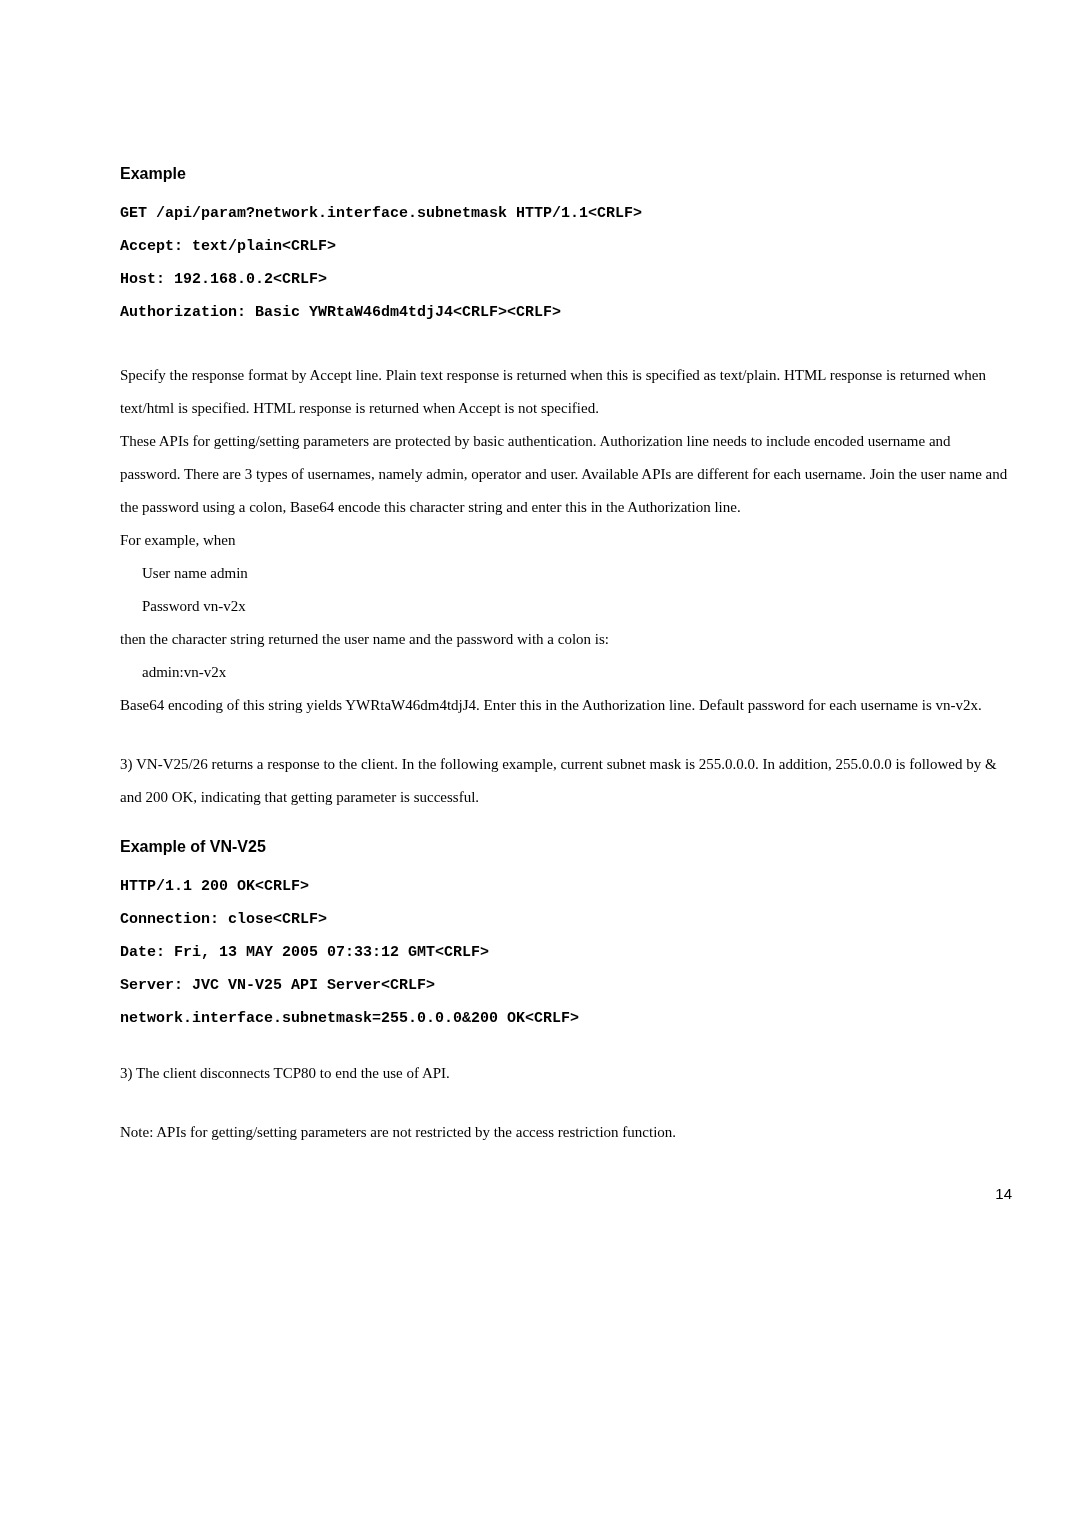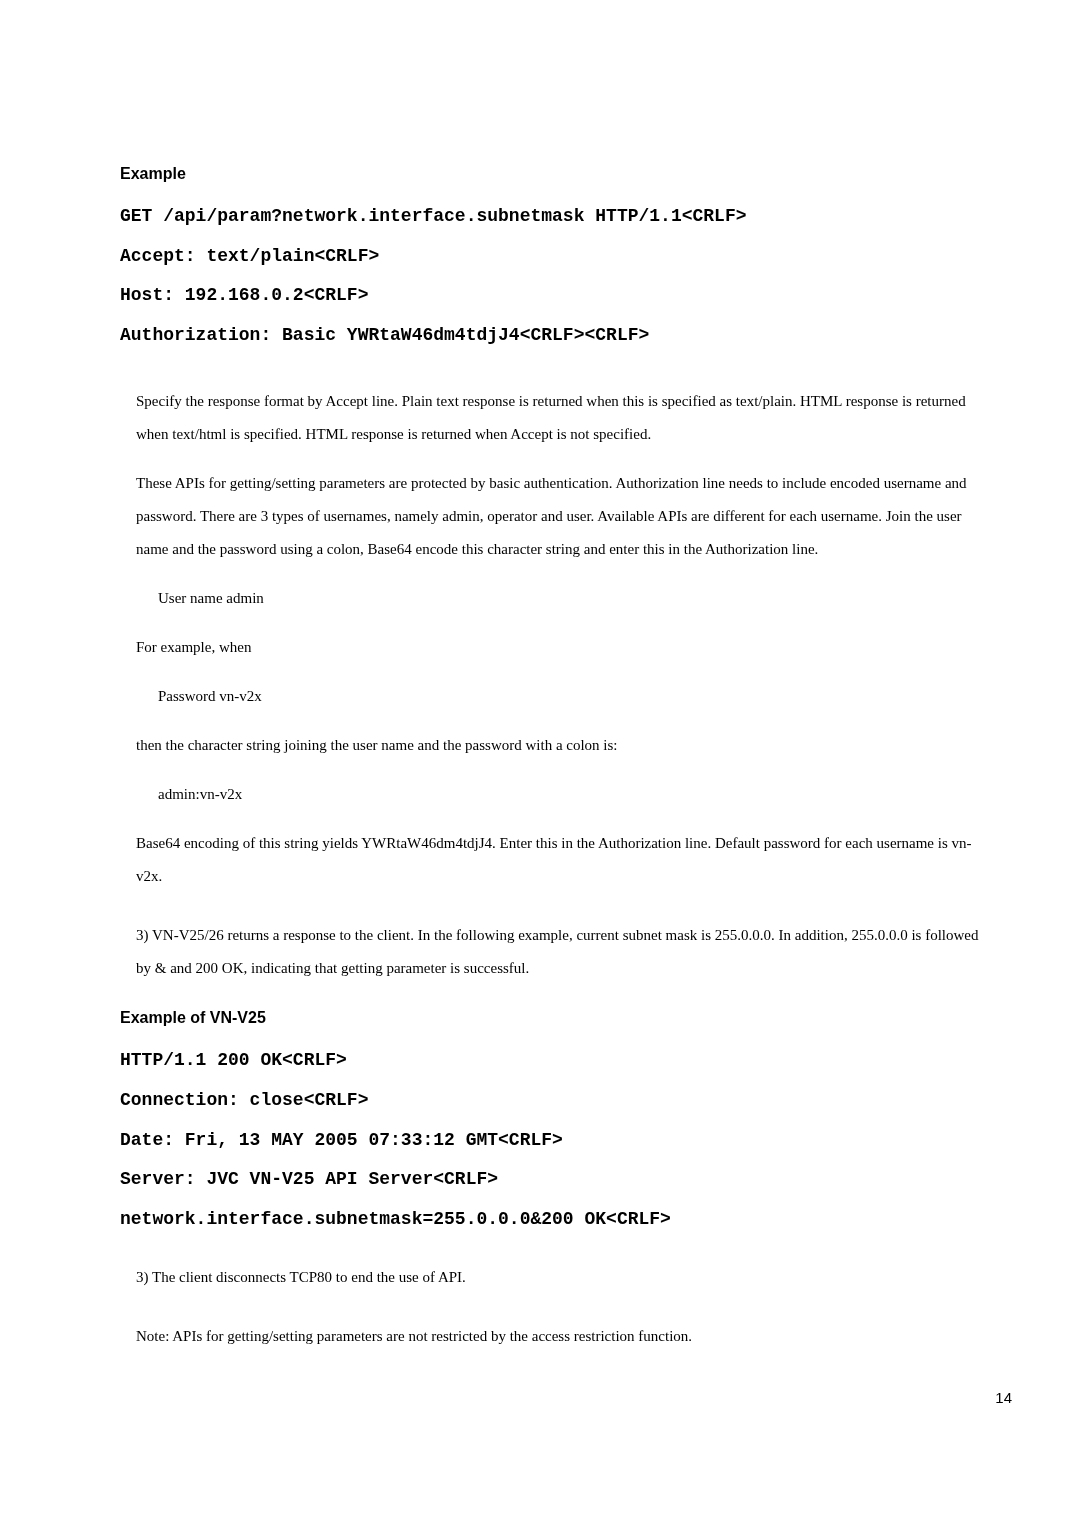--- a/index.html
+++ b/index.html
@@ -17,30 +17,30 @@
     }
     .heading {
       font-family: Arial, Helvetica, sans-serif;
       font-weight: bold;
       font-size: 16px;
       margin: 0 0 14px 0;
     }
     .mono {
       font-family: 'Courier New', Courier, monospace;
       font-weight: bold;
-      font-size: 18px;
+      font-size: 15px;
       line-height: 2.2;
       margin: 0;
       white-space: pre;
     }
     .body-text {
       font-family: Georgia, 'Times New Roman', serif;
       font-size: 15px;
       line-height: 2.2;
-      margin: 16px;
+      margin: 0;
     }
     .gap-30 { margin-top: 30px; }
     .gap-26 { margin-top: 26px; }
     .gap-24 { margin-top: 24px; }
     .gap-22 { margin-top: 22px; }
     .indent { padding-left: 22px; }
     .page-num {
       text-align: right;
       font-family: Arial, Helvetica, sans-serif;
       font-size: 15px;
@@ -53,24 +53,24 @@
 <div class="page">
 
   <div class="heading">Example</div>
   <div class="mono">GET /api/param?network.interface.subnetmask HTTP/1.1&lt;CRLF&gt;</div>
   <div class="mono">Accept: text/plain&lt;CRLF&gt;</div>
   <div class="mono">Host: 192.168.0.2&lt;CRLF&gt;</div>
   <div class="mono">Authorization: Basic YWRtaW46dm4tdjJ4&lt;CRLF&gt;&lt;CRLF&gt;</div>
 
   <div class="body-text gap-30">Specify the response format by Accept line. Plain text response is returned when this is specified as text/plain. HTML response is returned when text/html is specified. HTML response is returned when Accept is not specified.</div>
   <div class="body-text">These APIs for getting/setting parameters are protected by basic authentication. Authorization line needs to include encoded username and password. There are 3 types of usernames, namely admin, operator and user. Available APIs are different for each username. Join the user name and the password using a colon, Base64 encode this character string and enter this in the Authorization line.</div>
+  <div class="body-text">For example, when</div>
   <div class="body-text indent">User name   admin</div>
-  <div class="body-text">For example, when</div>
   <div class="body-text indent">Password    vn-v2x</div>
-  <div class="body-text">then the character string joining the user name and the password with a colon is:</div>
+  <div class="body-text">then the character string returned the user name and the password with a colon is:</div>
   <div class="body-text indent">admin:vn-v2x</div>
   <div class="body-text">Base64 encoding of this string yields YWRtaW46dm4tdjJ4. Enter this in the Authorization line. Default password for each username is vn-v2x.</div>
 
   <div class="body-text gap-26">3) VN-V25/26 returns a response to the client. In the following example, current subnet mask is 255.0.0.0. In addition, 255.0.0.0 is followed by &amp; and 200 OK, indicating that getting parameter is successful.</div>
 
   <div class="heading gap-24">Example of VN-V25</div>
   <div class="mono">HTTP/1.1 200 OK&lt;CRLF&gt;</div>
   <div class="mono">Connection: close&lt;CRLF&gt;</div>
   <div class="mono">Date: Fri, 13 MAY 2005 07:33:12 GMT&lt;CRLF&gt;</div>
   <div class="mono">Server: JVC VN-V25 API Server&lt;CRLF&gt;</div>

